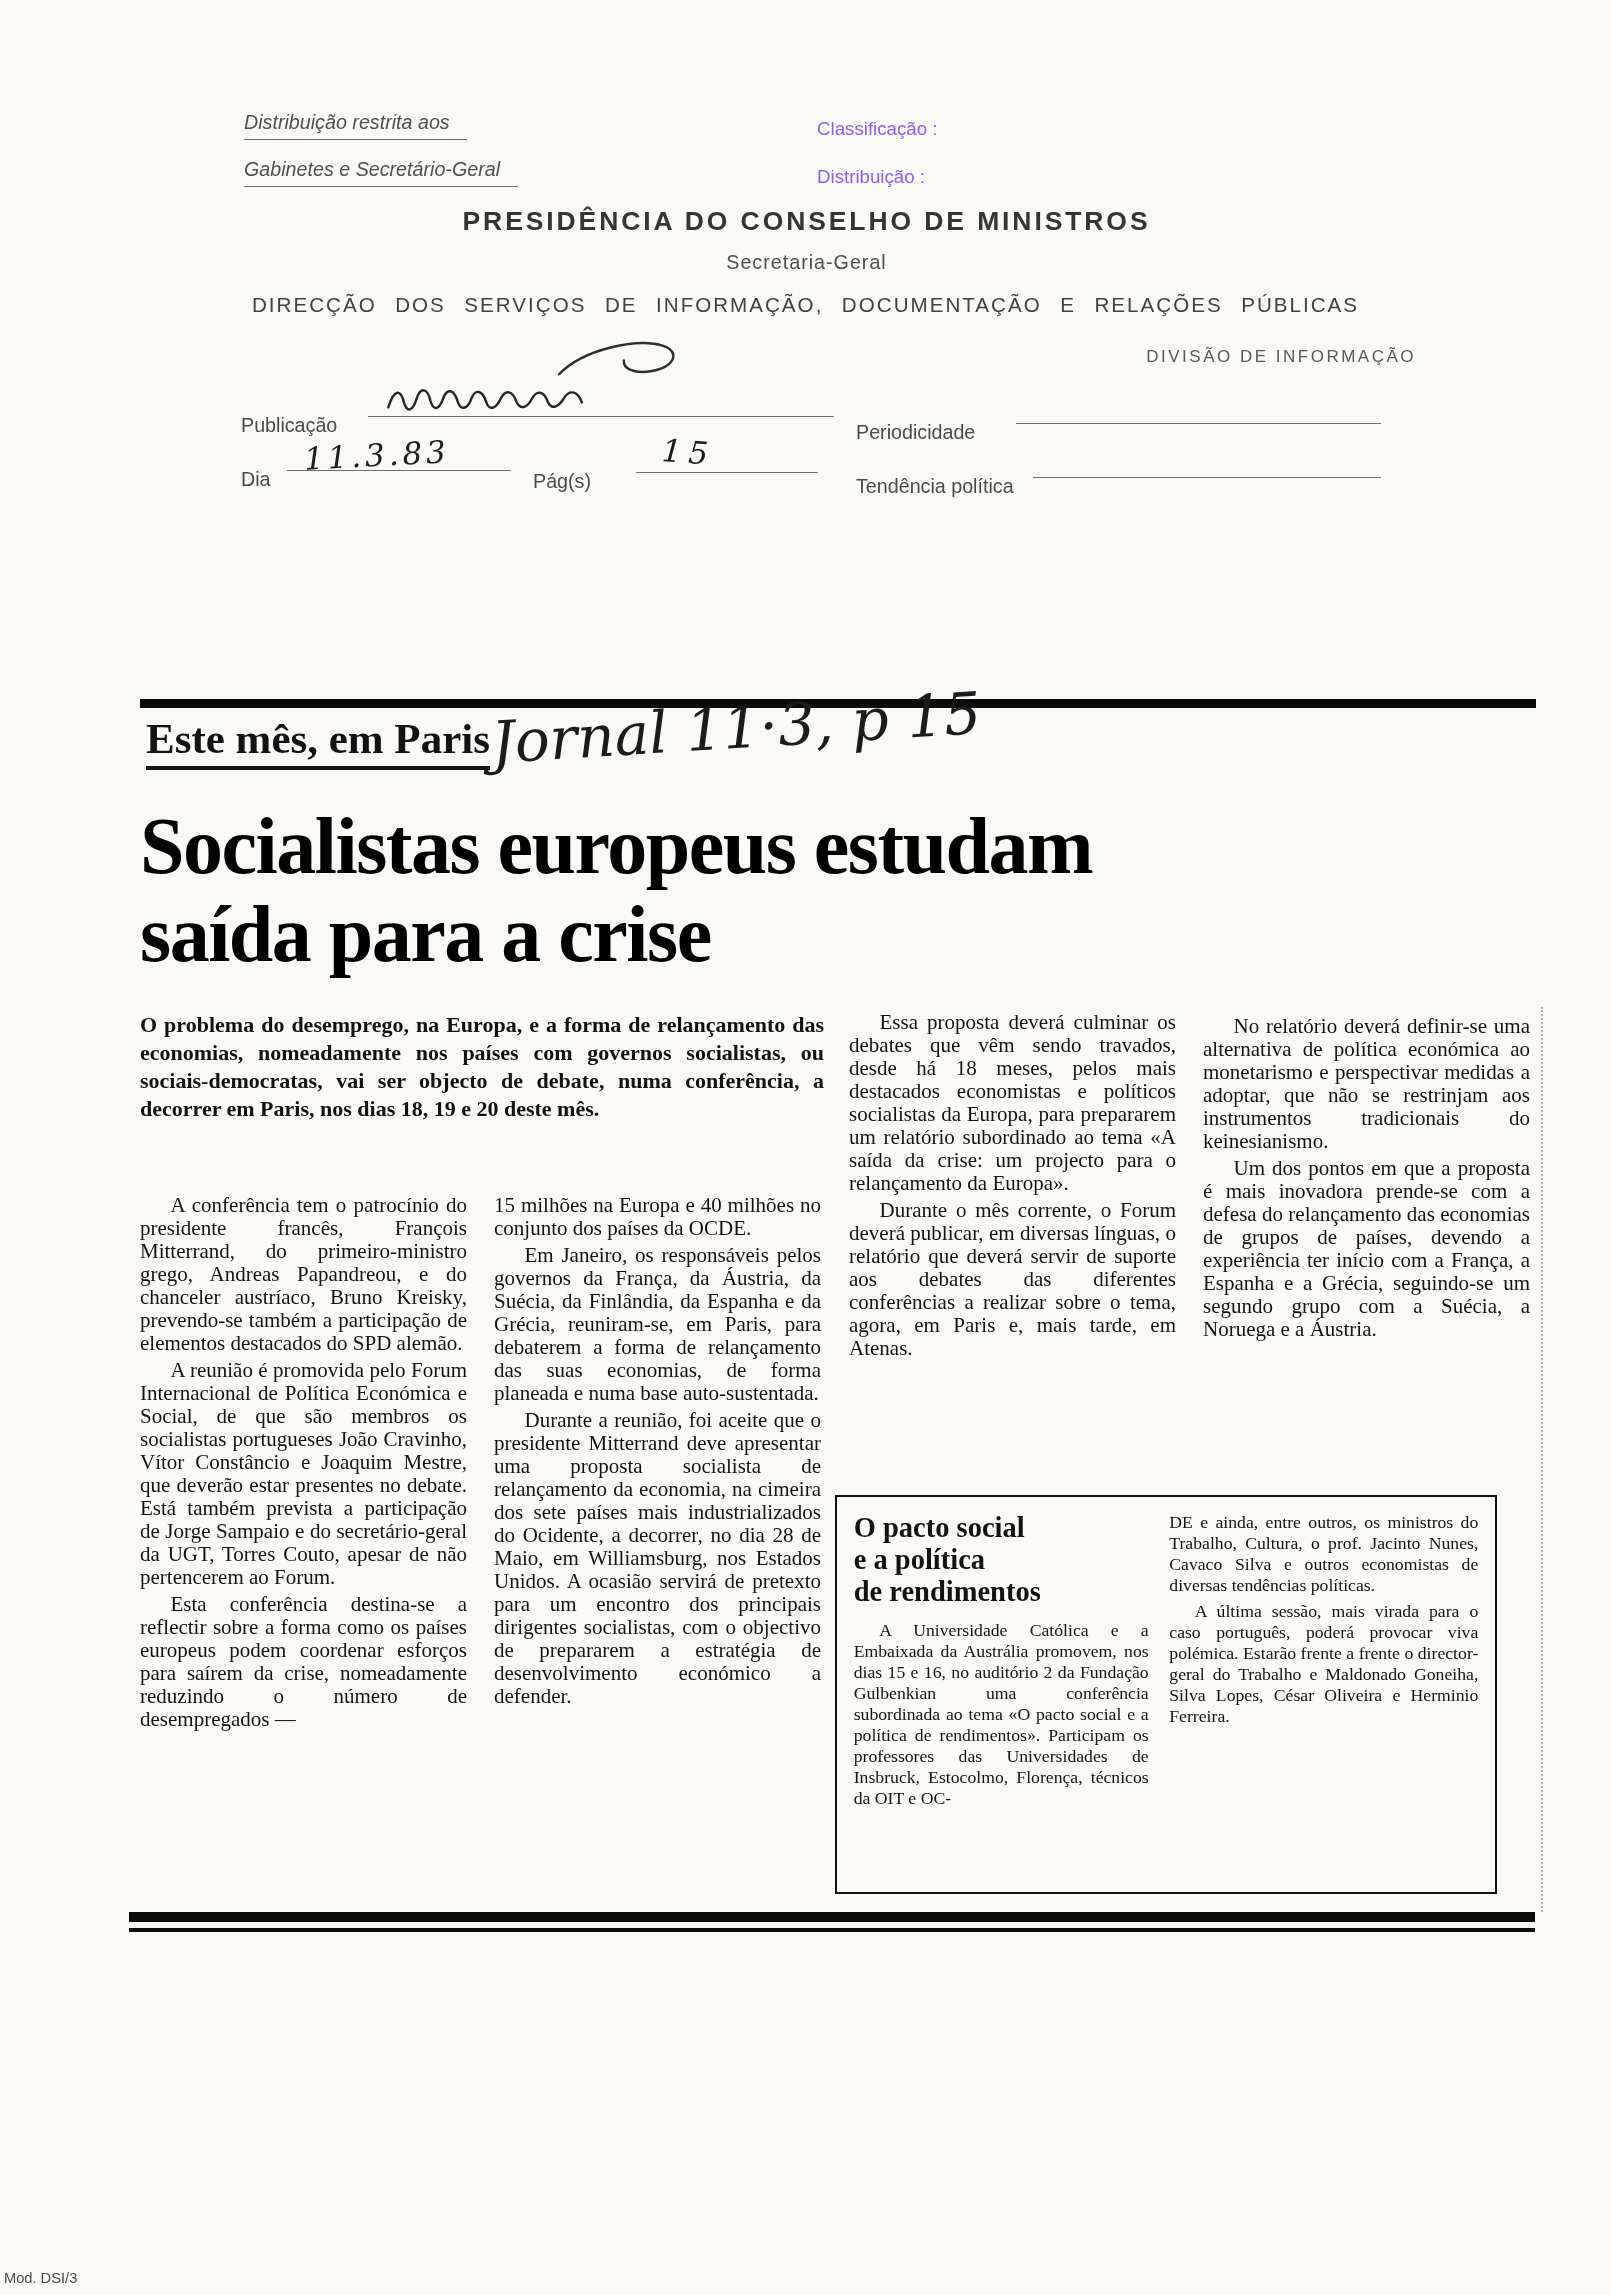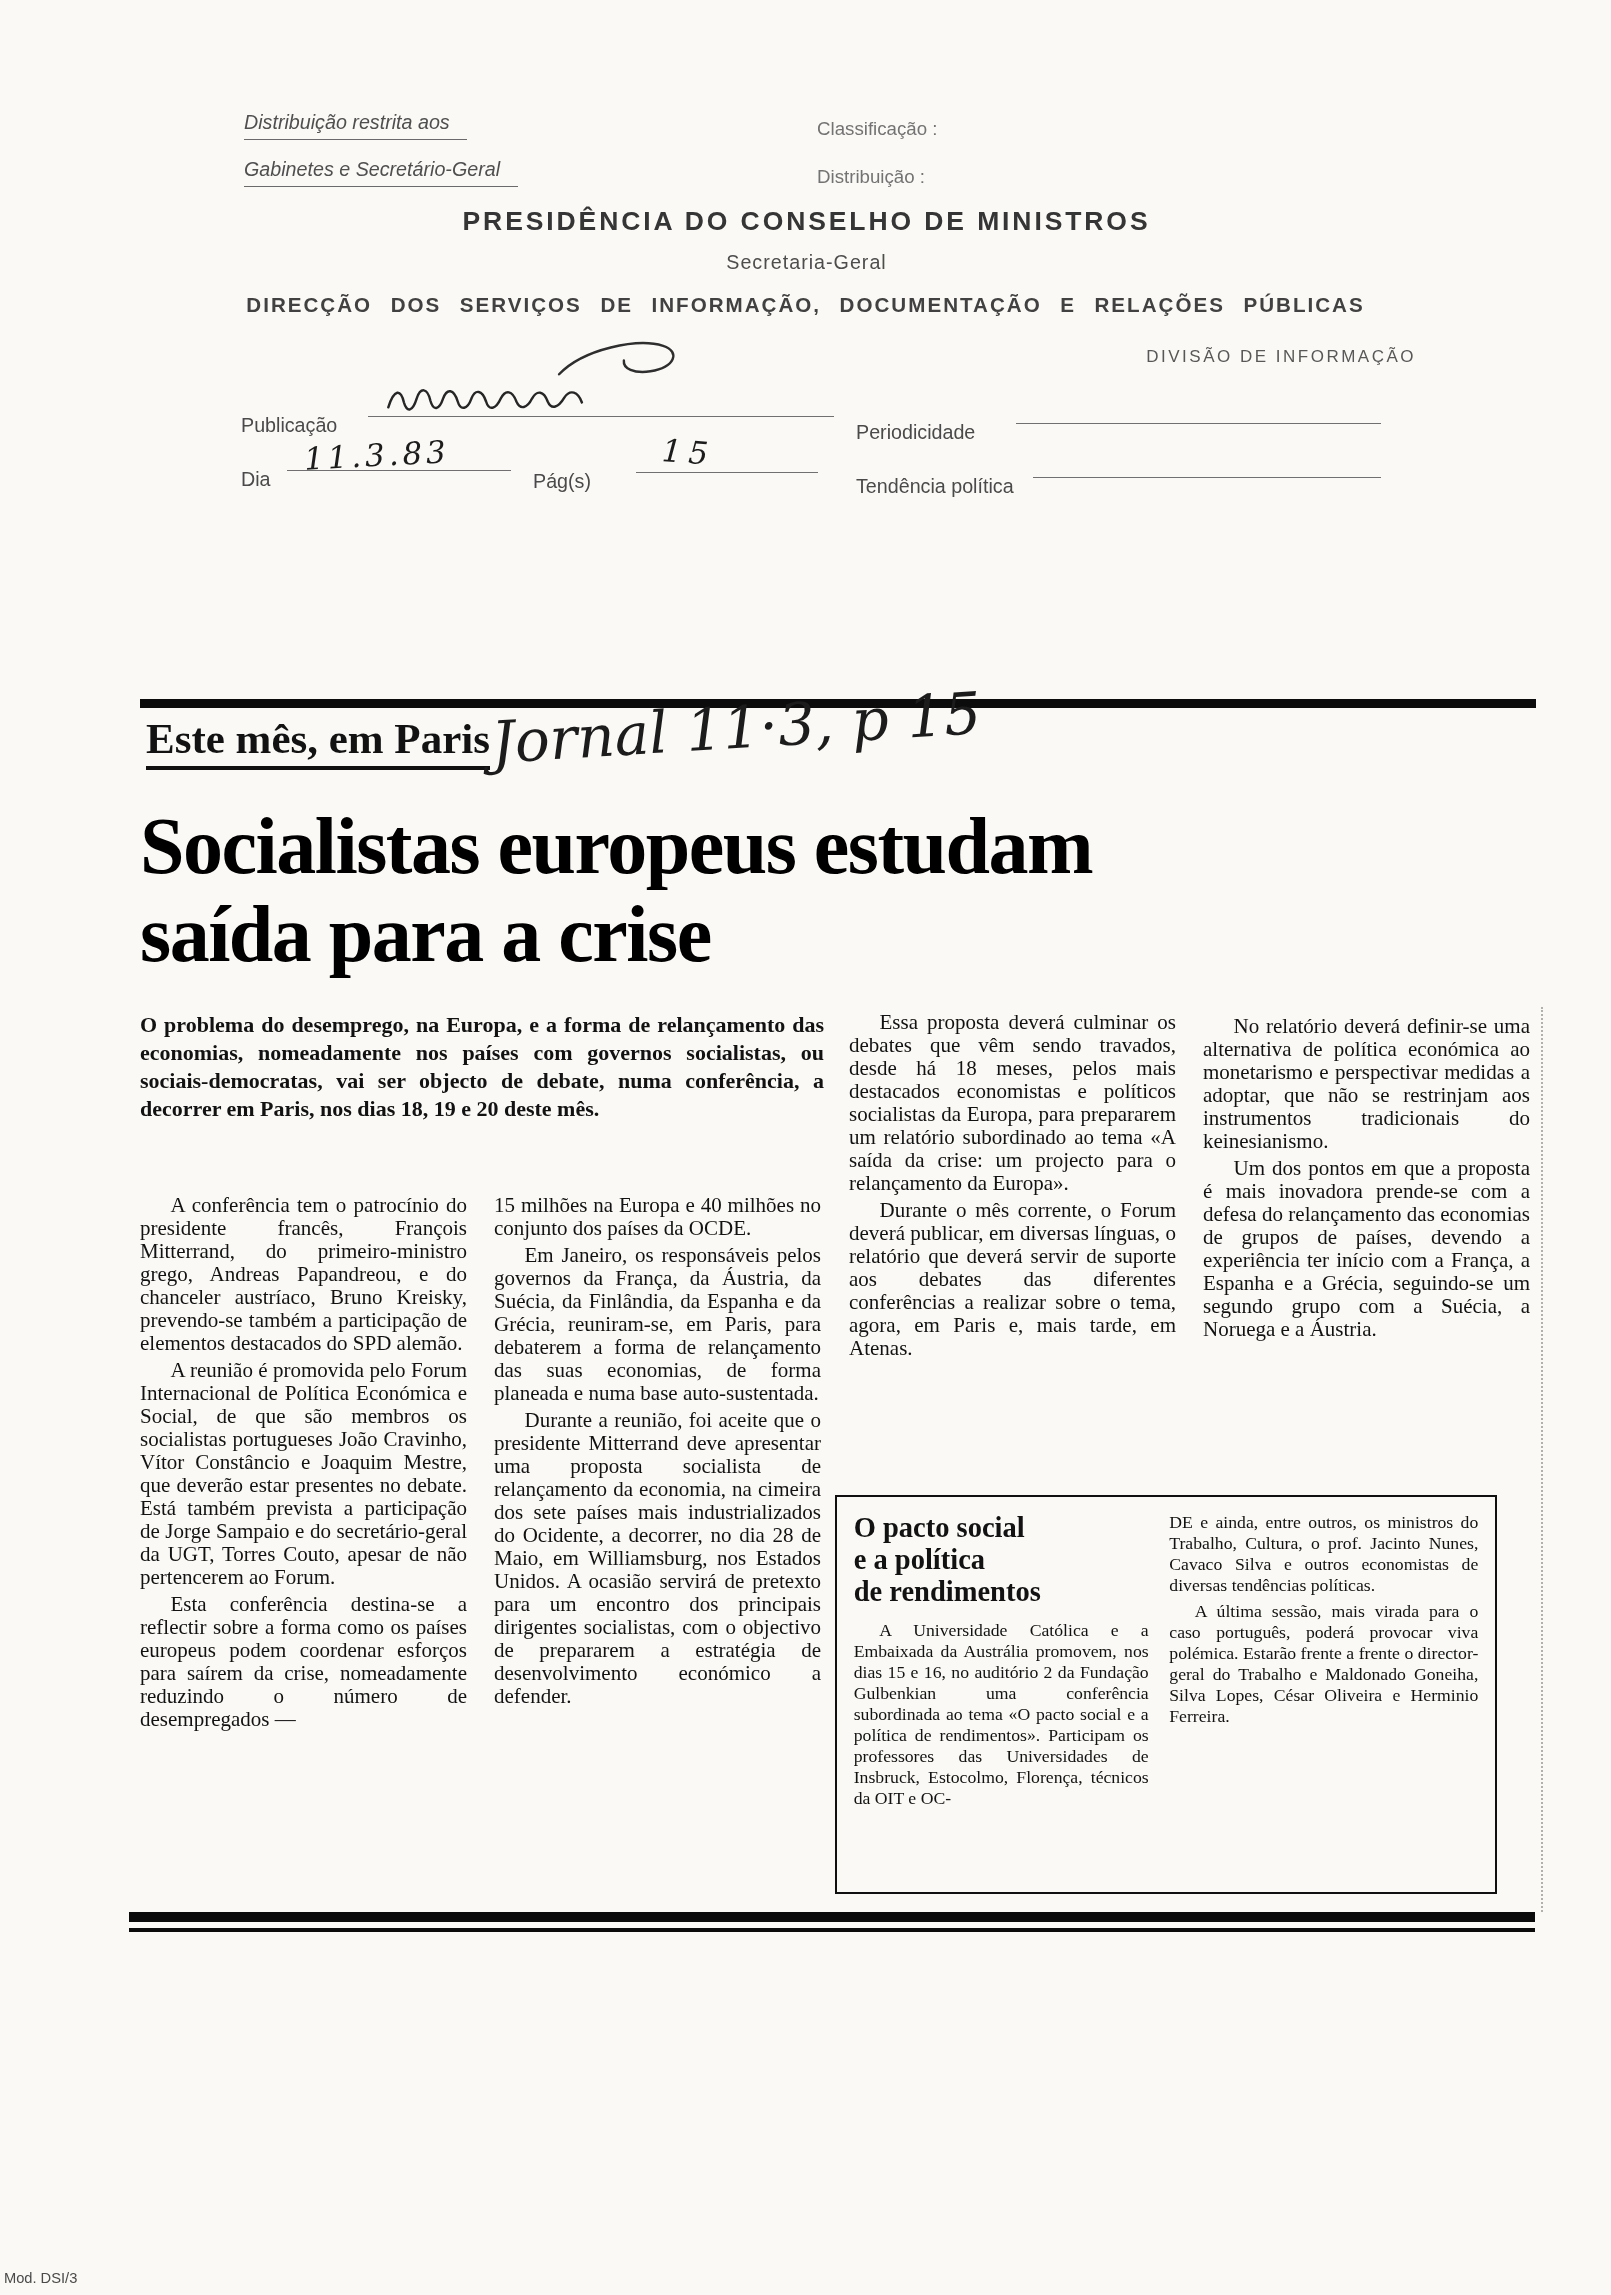--- a/index.html
+++ b/index.html
@@ -8,33 +8,33 @@
   .page {
     position: relative; width: 1612px; height: 2295px;
     background: #faf9f5; overflow: hidden;
     font-family: "Liberation Serif", "DejaVu Serif", serif;
     color: #121212;
     padding-left: 27px;
   }
   .abs { position: absolute; }
 
   
-  .fm { font-family: "Liberation Sans", "DejaVu Sans", sans-serif; color: #737373; }
+  .fm { font-family: "Liberation Sans", "DejaVu Sans", sans-serif; color: #8b5cf6; }
   .fm-restricted { font-style: italic; font-size: 19.7px; line-height: 1.2;
     border-bottom: 1.5px solid #6a6a6a; padding: 0 17.7px 3.9px 0; color: #4f4f4f; }
   .fm-r1 { left: 244px; top: 111px; }
   .fm-r2 { left: 244px; top: 158px; }
   .fm-classif  { left: 817px; top: 118px; font-size: 18.7px; }
   .fm-distrib  { left: 817px; top: 166px; font-size: 18.7px; }
   .fm-title    { left: 197px; top: 206px; width: 1219px; text-align: center;
                  font-weight: bold; font-size: 26.5px; letter-spacing: 2.9px; color: #353535; }
   .fm-subtitle { left: 197px; top: 251px; width: 1219px; text-align: center;
                  font-size: 19.7px; letter-spacing: 1px; color: #4d4d4d; }
   .fm-direction{ left: 206px; top: 293px; width: 1199px; text-align: center;
-                 font-size: 20.6px; letter-spacing: 2px; word-spacing: 10.8px; color: #414141; font-weight: bold; }
+                 font-size: 20.6px; letter-spacing: 2px; word-spacing: 10.8px; color: #414141; }
   .fm-division { left: 197px; top: 347px; width: 1219px; text-align: right;
                  font-size: 17px; letter-spacing: 2.5px; color: #585858; }
   .fm-lbl { font-size: 19.7px; color: #4a4a4a; }
   .fm-publicacao   { left: 241px;  top: 414px; }
   .fm-periodicidade{ left: 856px; top: 421px; }
   .fm-dia          { left: 241px;  top: 468px; }
   .fm-pags         { left: 533px; top: 470px; }
   .fm-tendencia    { left: 856px; top: 475px; }
   .line { border-bottom: 1.5px solid #707070; height: 21.6px; }
   .ln-publicacao   { left: 368px;  top: 395px; width: 466px; }

